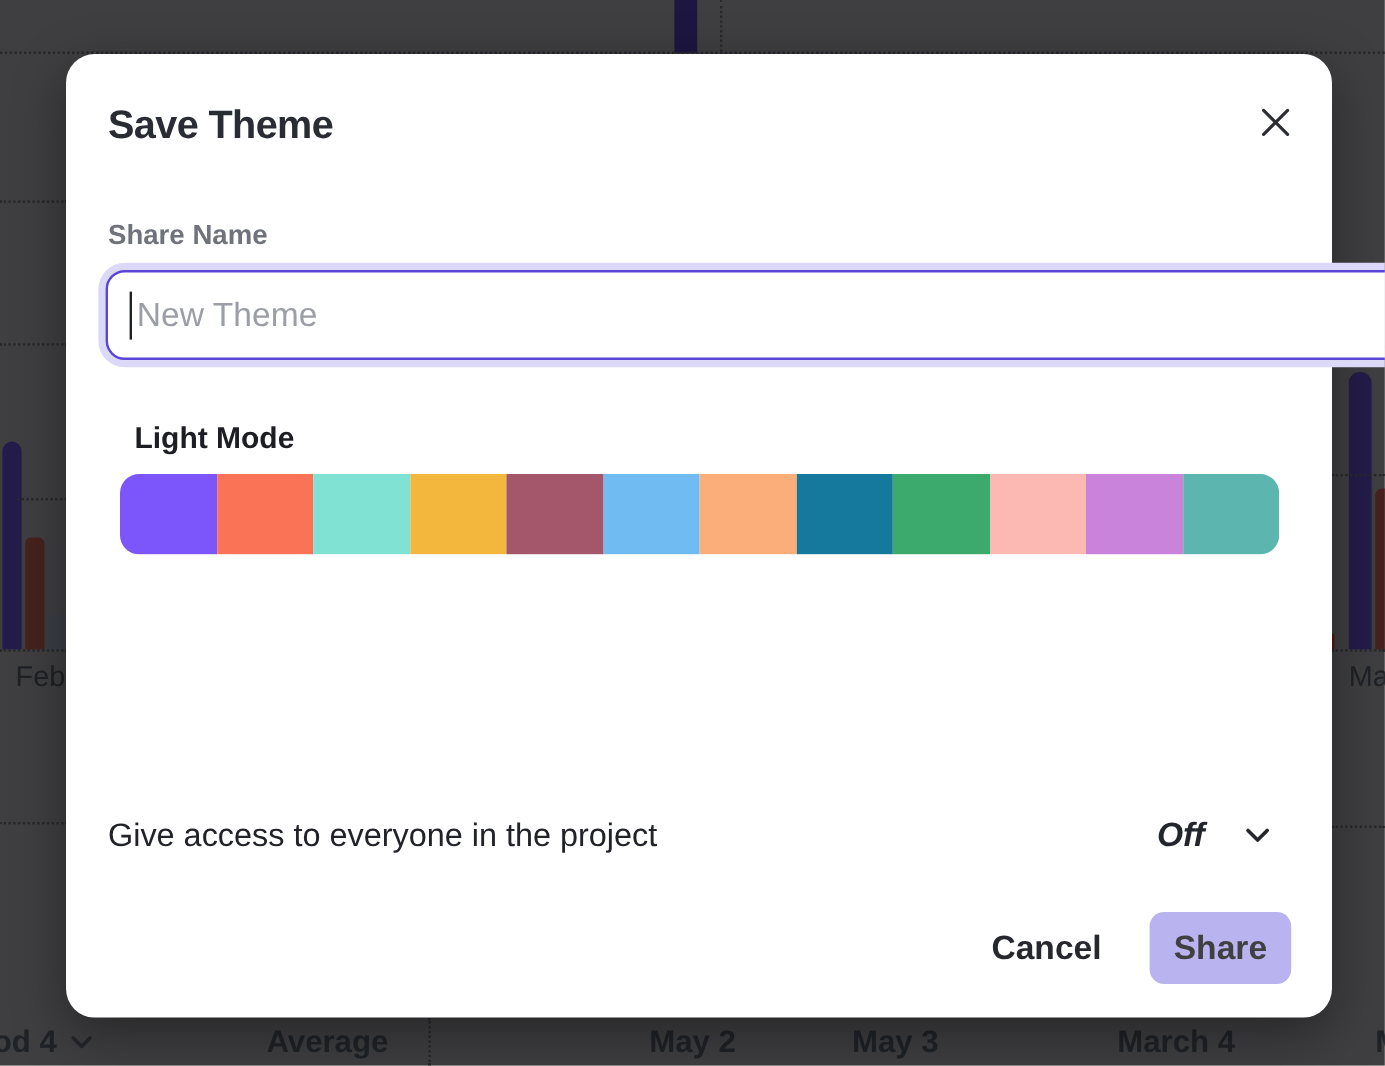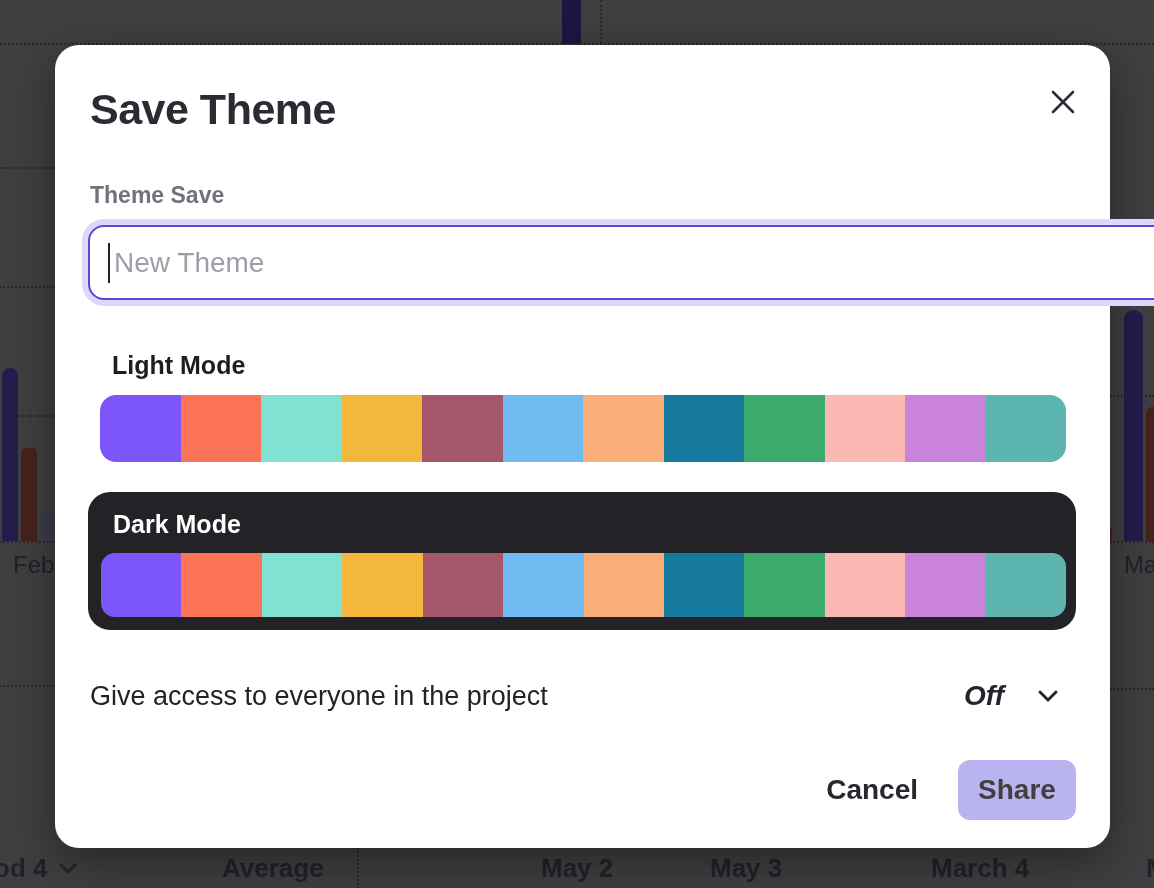--- a/index.html
+++ b/index.html
@@ -53,21 +53,21 @@
     position:absolute; left:55px; top:45px; width:1055px; height:803px;
     background:#FFFFFF; border-radius:24px; z-index:5;
     box-shadow:0 14px 44px rgba(0,0,0,.38);
   }
   .close-btn {
     position:absolute; right:32px; top:42px; width:30px; height:30px;
     background:none; border:none; cursor:pointer; padding:0;
   }
   .modal-title {
     position:absolute; left:35px; top:40px;
-    font-size:43px; font-weight:700; color:#2A2C33; letter-spacing:-0.5px;
+    font-size:33px; font-weight:700; color:#2A2C33; letter-spacing:-0.5px;
   }
   .field-label {
     position:absolute; left:35px; top:137px;
     font-size:23px; font-weight:600; color:#70737B;
   }
   .input-ring {
     position:absolute; left:27px; top:174px; width:1140px; height:87px;
     background:#DCD8F7; border-radius:22px; padding:6px;
   }
   .theme-input {
@@ -170,21 +170,21 @@
 
   <button class="close-btn" aria-label="Close">
     <svg width="30" height="30" viewBox="0 0 30 30">
       <line x1="5" y1="5" x2="25" y2="25" stroke="#2B2D33" stroke-width="2.6" stroke-linecap="round"></line>
       <line x1="25" y1="5" x2="5" y2="25" stroke="#2B2D33" stroke-width="2.6" stroke-linecap="round"></line>
     </svg>
   </button>
 
   <h1 class="modal-title">Save Theme</h1>
 
-  <label class="field-label">Theme Save</label>
+  <label class="field-label">Share Name</label>
 
   <div class="input-ring" style="background: rgb(220, 216, 247);">
     <input class="theme-input" type="text" placeholder="New Theme" style="border-color: rgb(90, 70, 214);">
     <div class="caret"></div>
   </div>
 
   <h2 class="section-heading-light">Light Mode</h2>
 
   <div class="swatch-strip strip-light">
       <div class="swatch" style="background: rgb(124, 85, 251);"></div>
@@ -194,37 +194,20 @@
       <div class="swatch" style="background: rgb(164, 86, 107);"></div>
       <div class="swatch" style="background: rgb(111, 187, 242);"></div>
       <div class="swatch" style="background: rgb(251, 174, 121);"></div>
       <div class="swatch" style="background: rgb(21, 121, 158);"></div>
       <div class="swatch" style="background: rgb(59, 170, 108);"></div>
       <div class="swatch" style="background: rgb(252, 185, 179);"></div>
       <div class="swatch" style="background: rgb(201, 131, 219);"></div>
       <div class="swatch" style="background: rgb(92, 181, 174);"></div>
     </div>
 
-  <div class="dark-card" style="background: rgb(35, 34, 39);">
-    <h2 class="section-heading-dark">Dark Mode</h2>
-    <div class="swatch-strip strip-dark">
-        <div class="swatch" style="background: rgb(124, 85, 251);"></div>
-        <div class="swatch" style="background: rgb(251, 115, 86);"></div>
-        <div class="swatch" style="background: rgb(127, 226, 211);"></div>
-        <div class="swatch" style="background: rgb(244, 183, 61);"></div>
-        <div class="swatch" style="background: rgb(164, 86, 107);"></div>
-        <div class="swatch" style="background: rgb(111, 187, 242);"></div>
-        <div class="swatch" style="background: rgb(251, 174, 121);"></div>
-        <div class="swatch" style="background: rgb(21, 121, 158);"></div>
-        <div class="swatch" style="background: rgb(59, 170, 108);"></div>
-        <div class="swatch" style="background: rgb(252, 185, 179);"></div>
-        <div class="swatch" style="background: rgb(201, 131, 219);"></div>
-        <div class="swatch" style="background: rgb(92, 181, 174);"></div>
-      </div>
-  </div>
 
   <div class="access-row">
     <span class="access-label">Give access to everyone in the project</span>
     <button class="access-select">
       <span class="access-value">Off</span>
       <svg width="24" height="16" viewBox="0 0 24 16">
           <polyline class="chev" points="4,4 12,12 20,4"></polyline>
         </svg>
     </button>
   </div>

